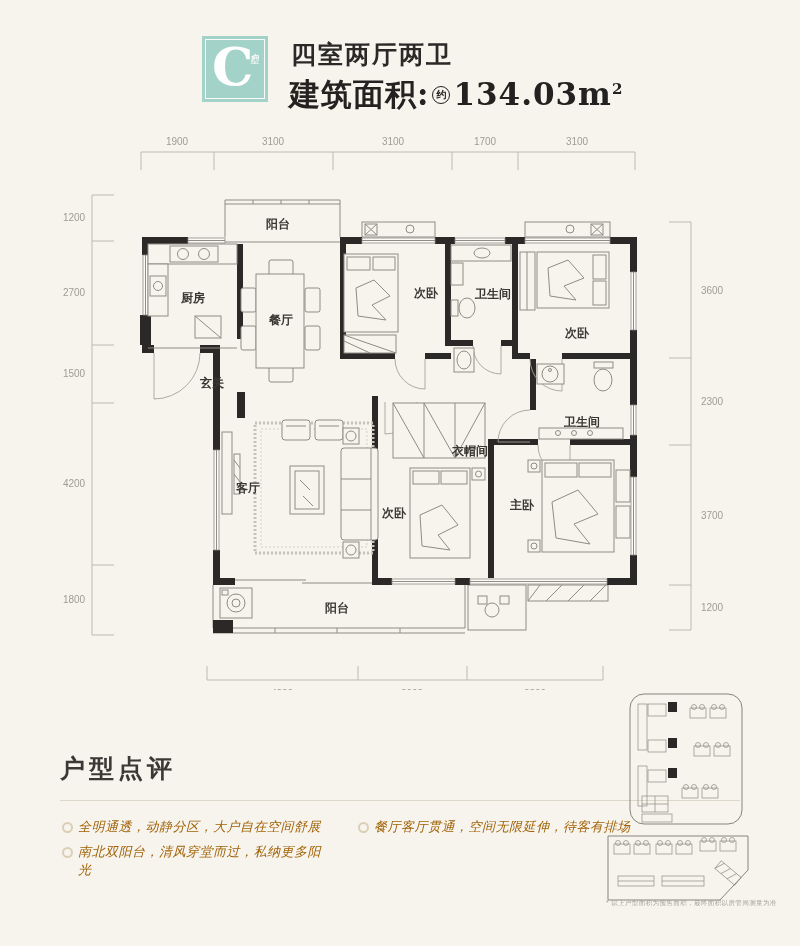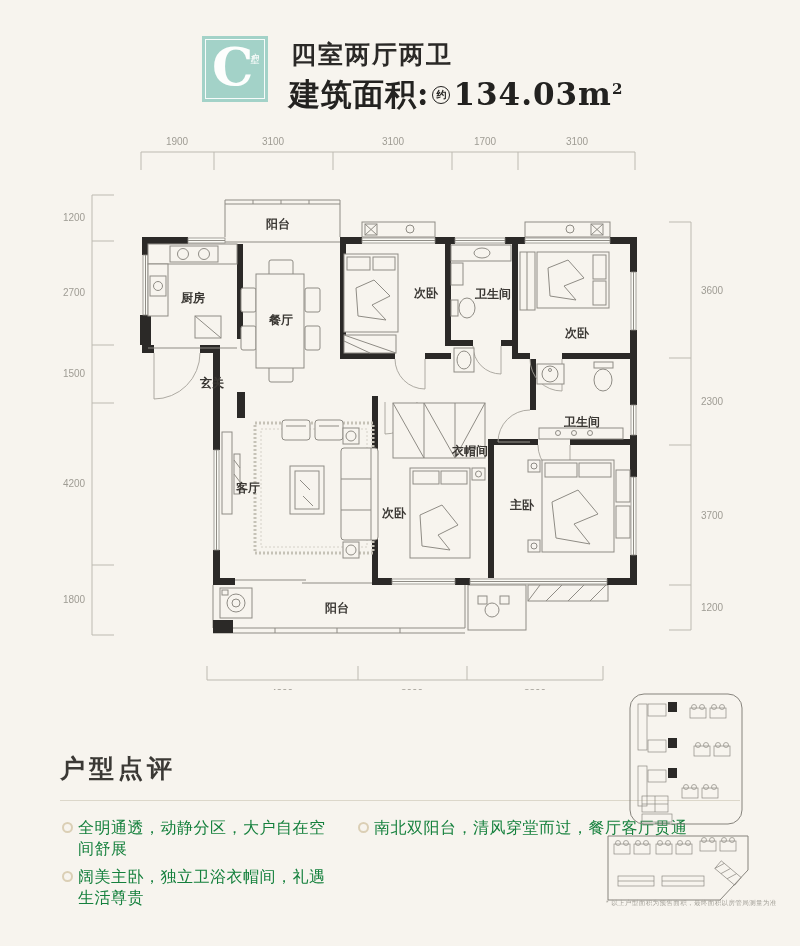--- a/index.html
+++ b/index.html
@@ -25,21 +25,21 @@
   .rl{font:700 12px "Liberation Sans",sans-serif;fill:#3a3733;}
   .rug{fill:none;stroke:#c6c2b7;stroke-width:3;stroke-dasharray:2,2;}
   .rug2{fill:none;stroke:#ccc8bd;stroke-width:.8;stroke-dasharray:2,2;}
   .map{fill:none;stroke:#86837c;stroke-width:1;stroke-linejoin:round;}
   .mapb{fill:none;stroke:#8d8a83;stroke-width:.7;}
   .mapf{fill:#2b2927;stroke:none;}
   
   .rv-title{left:60px;top:752px;font-family:"DejaVu Serif",serif;font-size:25px;font-weight:700;color:#3b3935;letter-spacing:4px;}
   .rv-line{left:60px;top:800px;width:680px;border-top:1px solid #dcd7ca;height:0;}
   .rv-grid{left:62px;top:818px;width:676px;display:grid;grid-template-columns:268px 1fr;column-gap:28px;row-gap:7px;}
-  .rv-item{display:flex;align-items:flex-start;font-size:16px;color:#15803d;letter-spacing:.5px;}
+  .rv-item{display:flex;align-items:flex-start;font-size:13px;color:#a16207;letter-spacing:.5px;font-style:italic;}
   .rv-item .ring{flex:0 0 auto;width:7px;height:7px;border:2px solid #dbcfb5;border-radius:50%;margin:4px 5px 0 0;}
   .disc{left:606px;top:899px;width:180px;font-size:6.5px;color:#a5a29a;letter-spacing:.4px;}
 </style>
 </head>
 <body>
 
 <div>
 
   <div class="abs logo">
     <div class="inner"></div>
@@ -323,25 +323,25 @@
 
   <div class="abs rv-title">户型点评</div>
   <div class="abs rv-line"></div>
   <div class="abs rv-grid">
     <div class="rv-item">
         <span class="ring"></span>
         <span>全明通透，动静分区，大户自在空间舒展</span>
       </div>
     <div class="rv-item">
         <span class="ring"></span>
-        <span>南北双阳台，清风穿堂而过，餐厅客厅贯通</span>
+        <span>餐厅客厅贯通，空间无限延伸，待客有排场</span>
       </div>
     <div class="rv-item">
         <span class="ring"></span>
-        <span>阔美主卧，独立卫浴衣帽间，礼遇生活尊贵</span>
+        <span>南北双阳台，清风穿堂而过，私纳更多阳光</span>
       </div>
   </div>
 
   <svg class="abs" style="left:598px;top:688px;" width="180" height="215" viewBox="0 0 180 215">
     <g>
       <rect class="map" x="32" y="6" width="112" height="130" rx="14"></rect>
       <rect class="mapb" x="40" y="16" width="9" height="46"></rect>
       <rect class="mapb" x="50" y="16" width="18" height="12"></rect>
         <rect class="mapf" x="70" y="14" width="9" height="10"></rect>
       <rect class="mapb" x="50" y="52" width="18" height="12"></rect>

